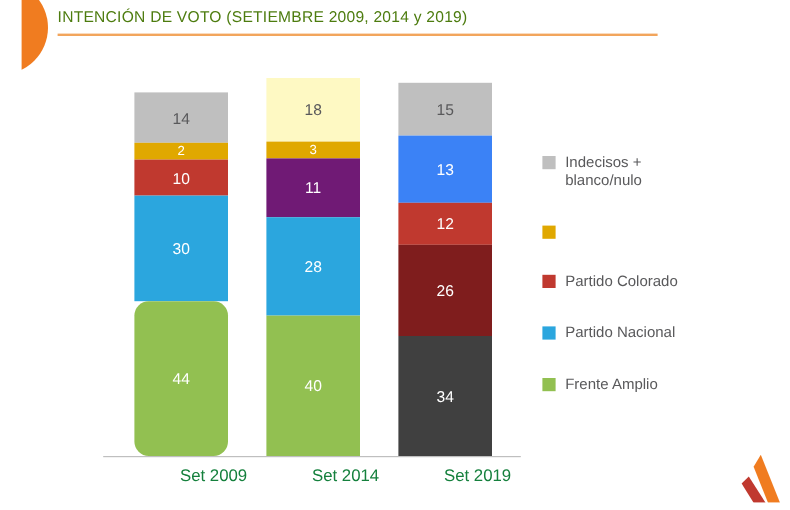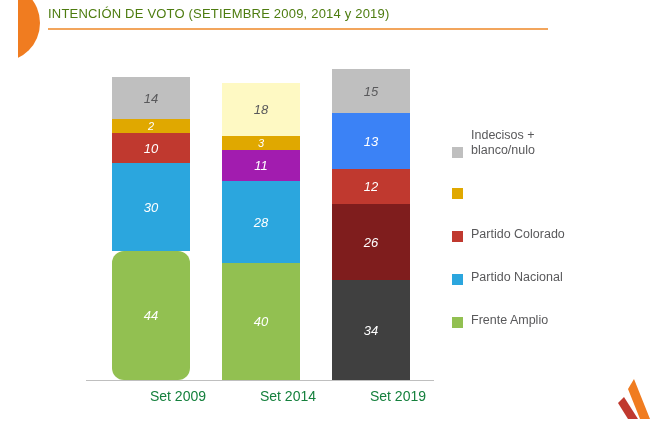--- a/index.html
+++ b/index.html
@@ -63,21 +63,20 @@
     background: #F2A55C;
   }
 
   
   .plot {
     position: absolute;
     left: 86px;
     top: 76px;
     width: 348px;
     height: 305px;
-    font-style: italic;
   }
   .axis-line {
     position: absolute;
     left: 0;
     bottom: 0;
     width: 348px;
     height: 1px;
     background: #BFBFBF;
   }
   .bar-group {
@@ -124,21 +123,21 @@
 
   
   .legend {
     position: absolute;
     left: 452px;
     top: 128px;
     width: 200px;
   }
   .legend-item {
     display: flex;
-    align-items: flex-end;
+    align-items: flex-start;
     margin-bottom: 28px;
   }
   .legend-swatch {
     width: 11px;
     height: 11px;
     margin-top: 2px;
     margin-right: 8px;
     flex: none;
   }
   .legend-label {
@@ -166,21 +165,21 @@
     <div class="seg dark" style="height:42px;background:#BFBFBF;">14</div>
     <div class="seg" style="height:14px;background:#E0A800;font-size:11px;">2</div>
     <div class="seg" style="height:30px;background:#C0392F;">10</div>
     <div class="seg" style="height:88px;background:#2BA6DE;">30</div>
     <div class="seg" style="height:129px;background:#92C051;border-radius:12px;">44</div>
   </div>
 
   <div class="bar-group g1">
     <div class="seg dark" style="height:53px;background:#fef9c3;">18</div>
     <div class="seg" style="height:14px;background:#E0A800;font-size:11px;">3</div>
-    <div class="seg" style="height:31px;background:#a21caf;">11</div>
+    <div class="seg" style="height:49px;background:#701a75;">11</div>
     <div class="seg" style="height:82px;background:#2BA6DE;">28</div>
     <div class="seg" style="height:117px;background:#92C051;">40</div>
   </div>
 
   <div class="bar-group g2">
     <div class="seg dark" style="height:44px;background:#BFBFBF;">15</div>
     <div class="seg" style="height:56px;background:#3b82f6;">13</div>
     <div class="seg" style="height:35px;background:#C0392F;">12</div>
     <div class="seg" style="height:76px;background:#7f1d1d;">26</div>
     <div class="seg" style="height:100px;background:#404040;">34</div>

